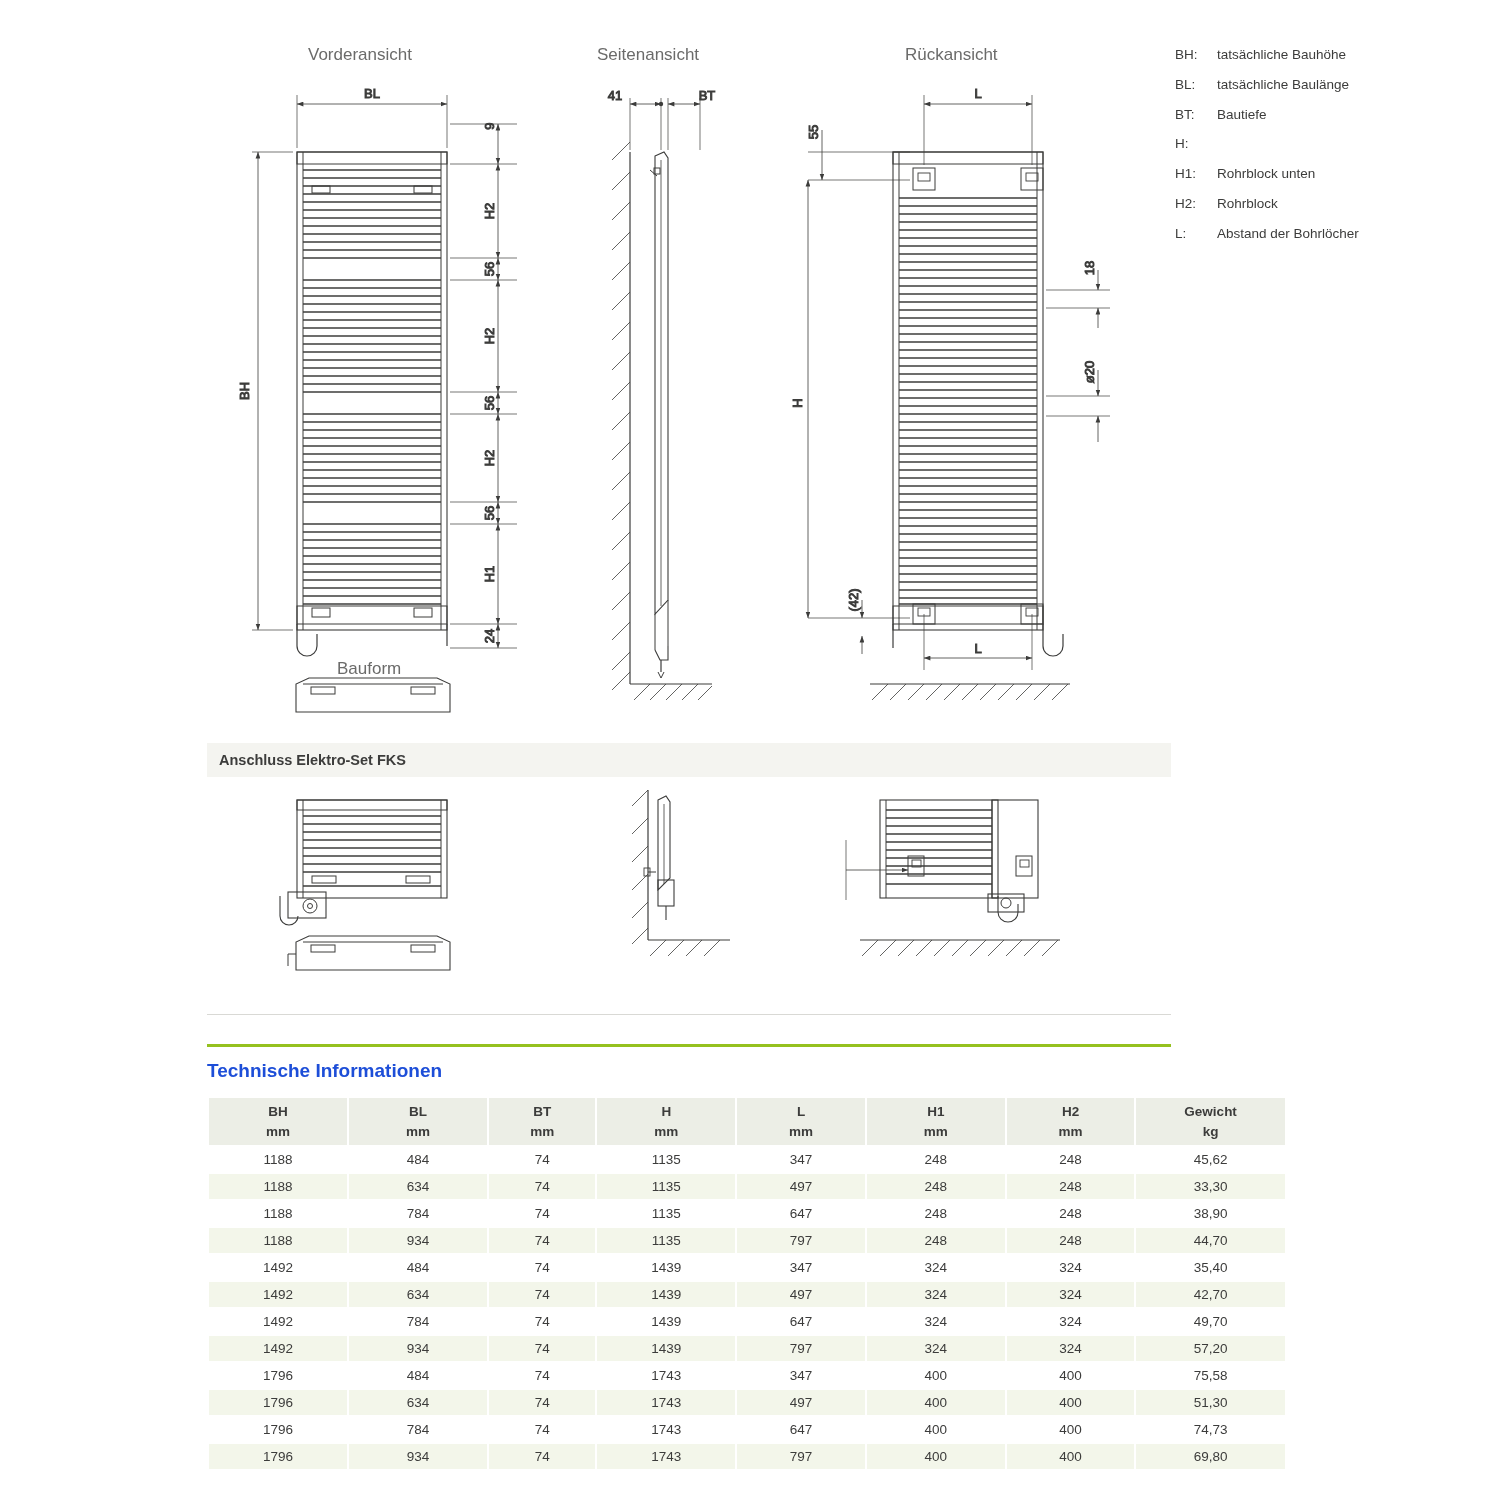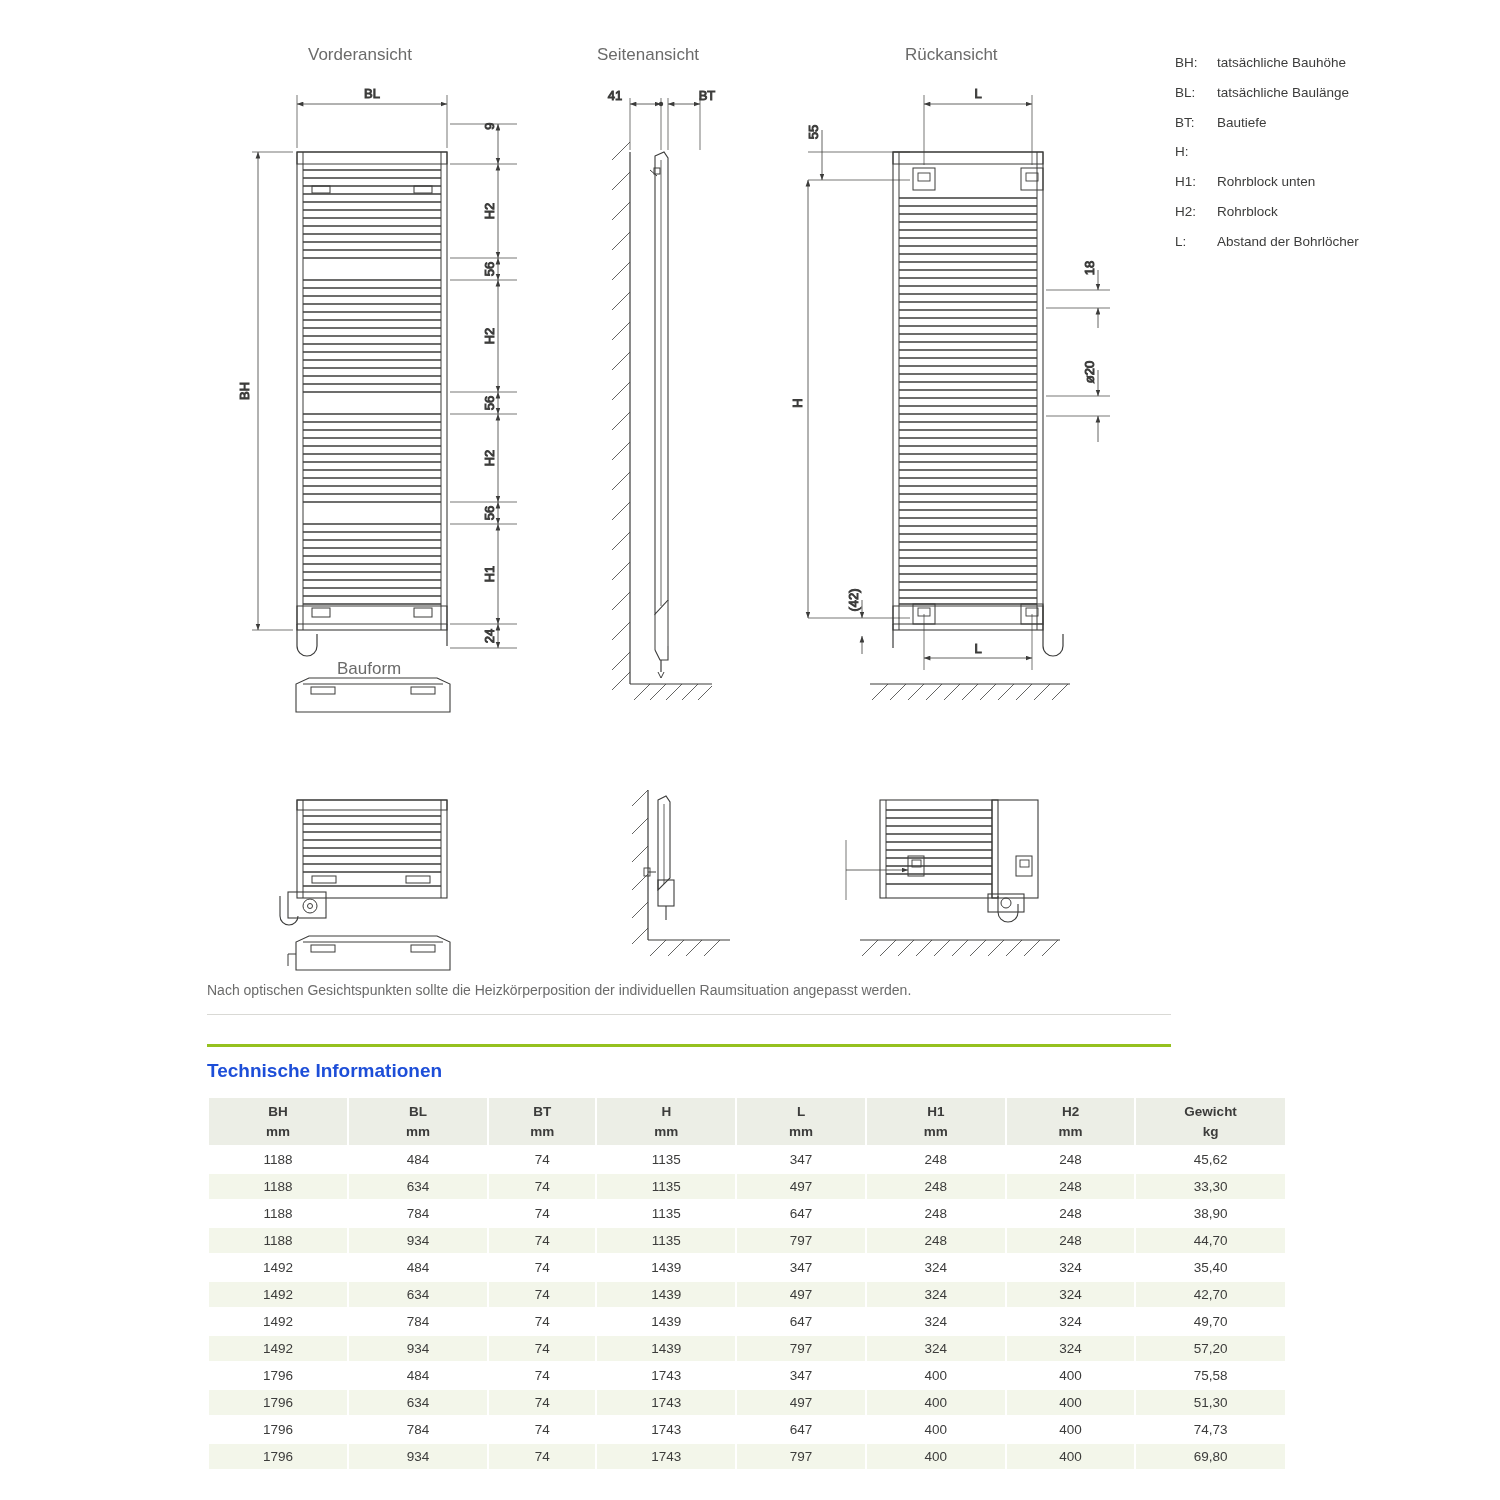--- a/index.html
+++ b/index.html
@@ -30,21 +30,21 @@
   }
   .view-title {
     position: absolute;
     font-size: 17px;
     color: #6b6b6a;
     white-space: nowrap;
   }
   .legend {
     position: absolute;
     left: 1175px;
-    top: 54px;
+    top: 46px;
     width: 310px;
     font-size: 13.5px;
     color: #3c3c3b;
   }
   .legend-row {
     display: flex;
     margin-bottom: 12px;
     line-height: 1.32;
   }
   .legend-key {
@@ -595,22 +595,24 @@
         <line x1="952" y1="956" x2="968" y2="940" stroke-width="0.8"></line>
         <line x1="970" y1="956" x2="986" y2="940" stroke-width="0.8"></line>
         <line x1="988" y1="956" x2="1004" y2="940" stroke-width="0.8"></line>
         <line x1="1006" y1="956" x2="1022" y2="940" stroke-width="0.8"></line>
         <line x1="1024" y1="956" x2="1040" y2="940" stroke-width="0.8"></line>
         <line x1="1042" y1="956" x2="1058" y2="940" stroke-width="0.8"></line>
       </g>
     </g>
   </svg>
 
-
-  <div class="note">Nach optischen Gesichtspunkten sollte die Heizkörperposition der individuellen Raumsituation angepasst werden.</div>
+  <div class="band" style="left:207px; top:743px; width:964px;">
+    <span class="band-title">Anschluss Elektro-Set FKS</span>
+  </div>
+
   <div class="rule" style="left:207px; top:1014px; width:964px;"></div>
   <div class="green-rule" style="left:207px; top:1044px; width:964px;"></div>
 
   <div class="tech-title">Technische Informationen</div>
 
   <table class="tech">
     <thead>
       <tr>
         <th style="width:13%">
           <div>BH</div>

